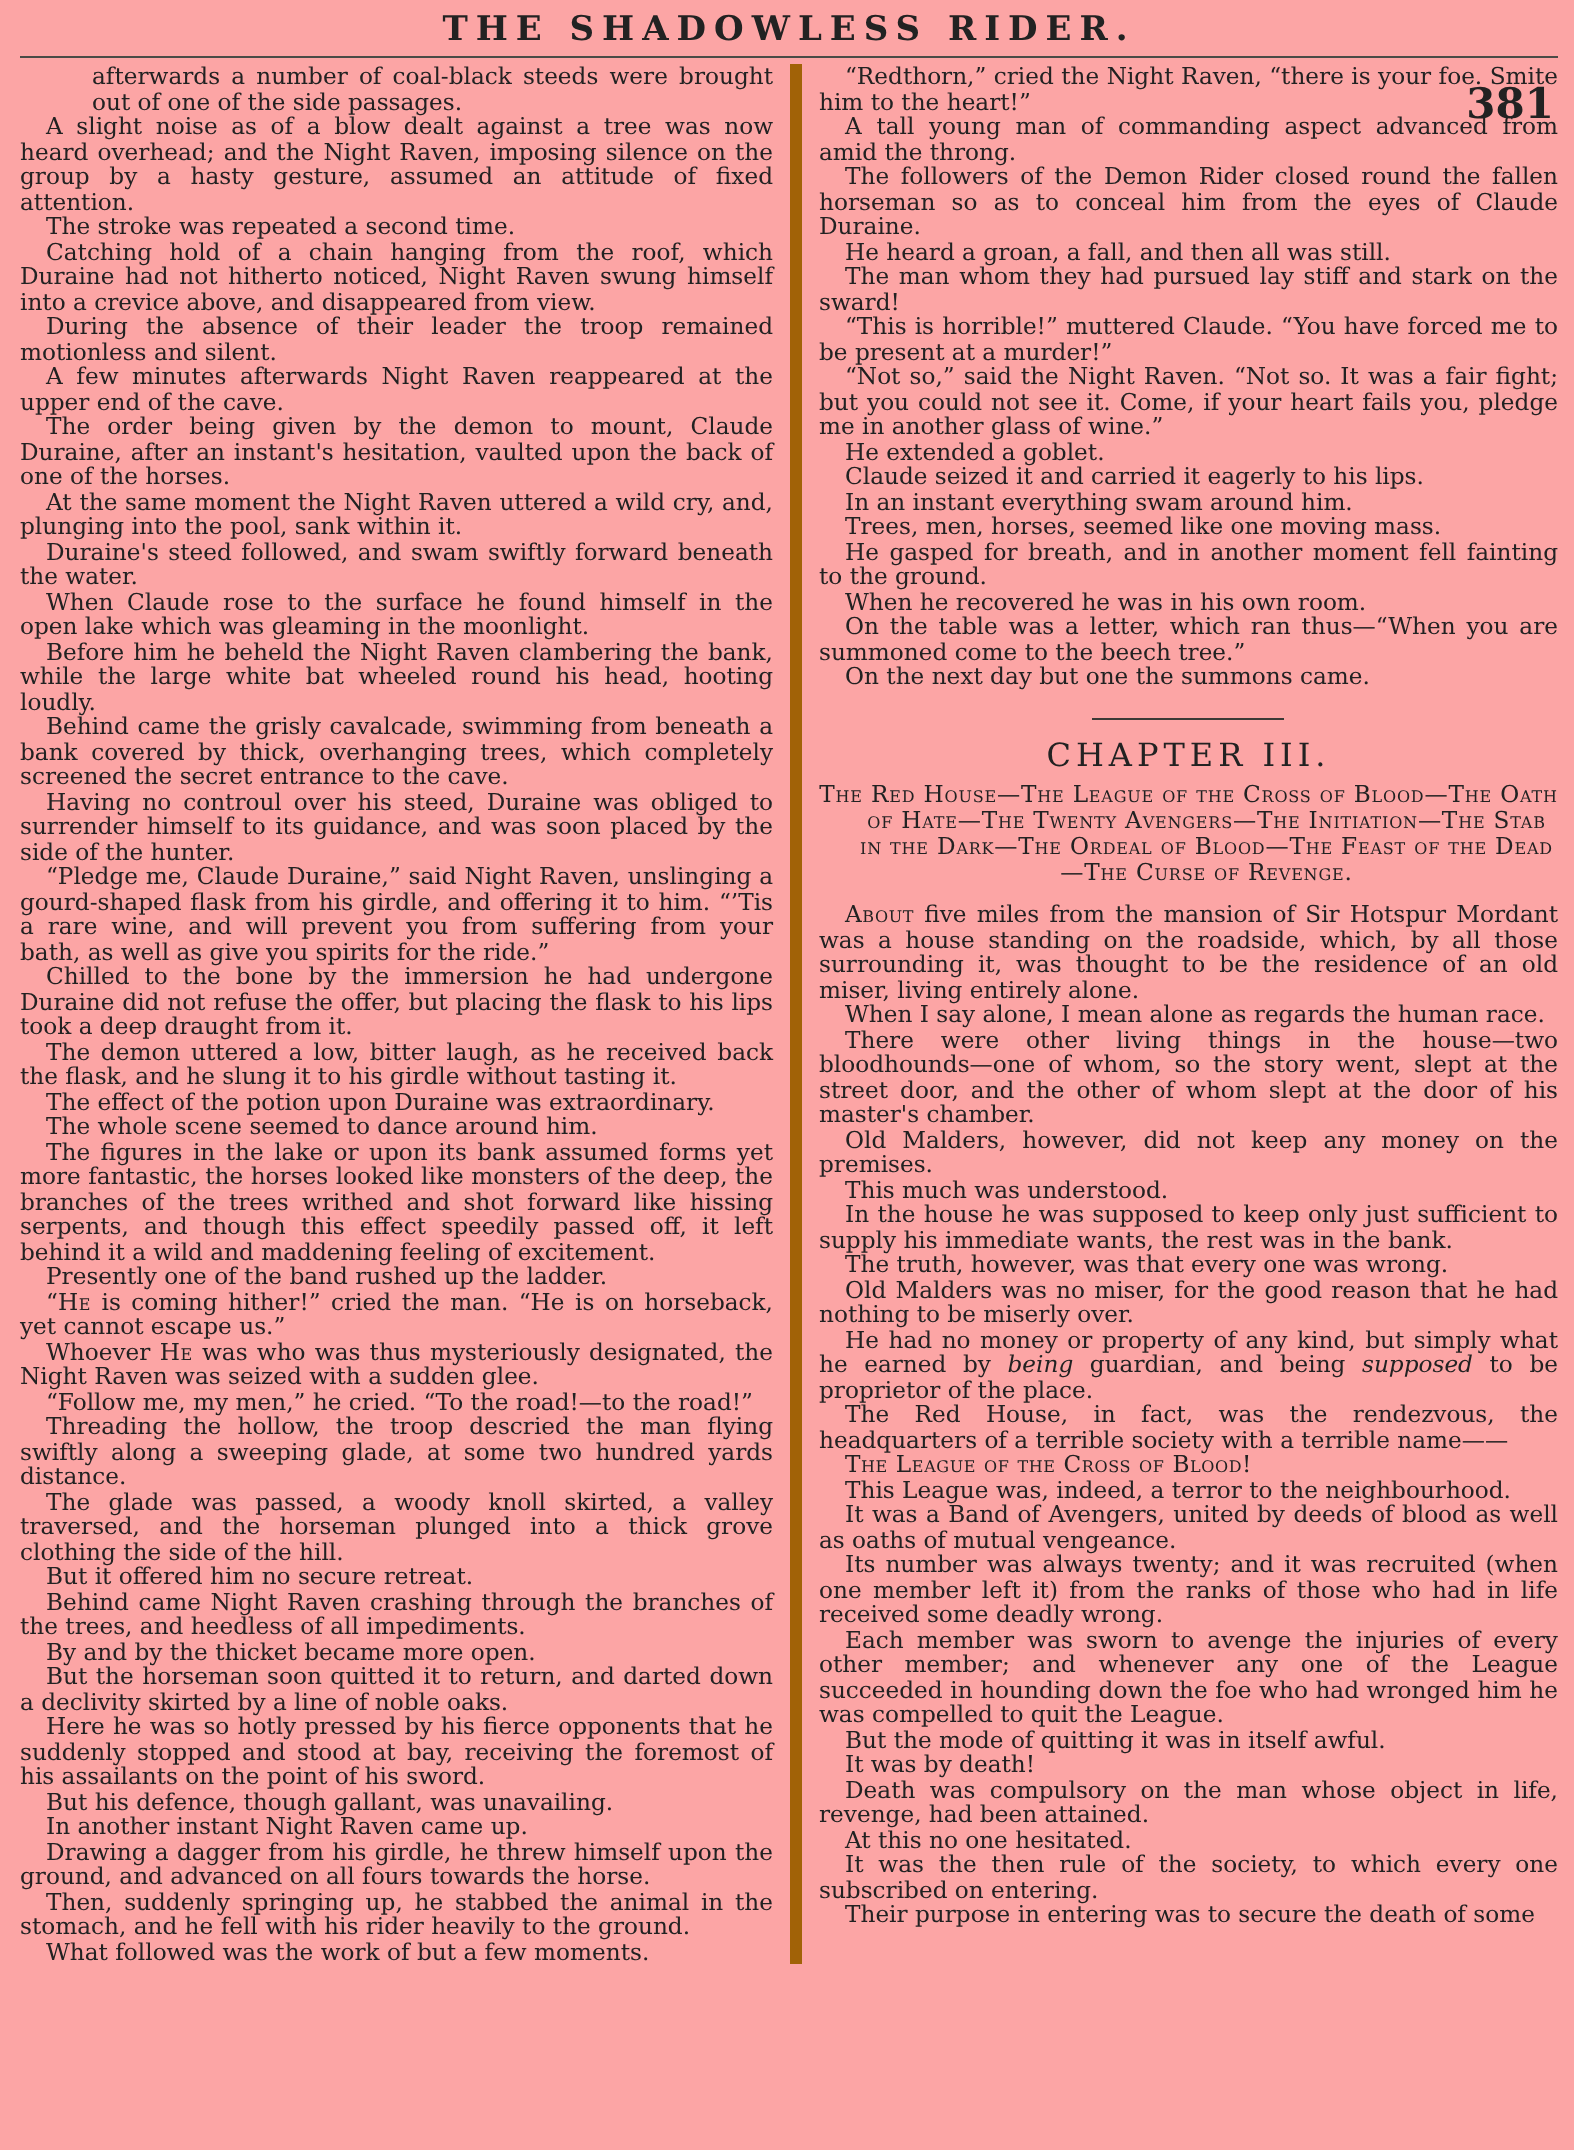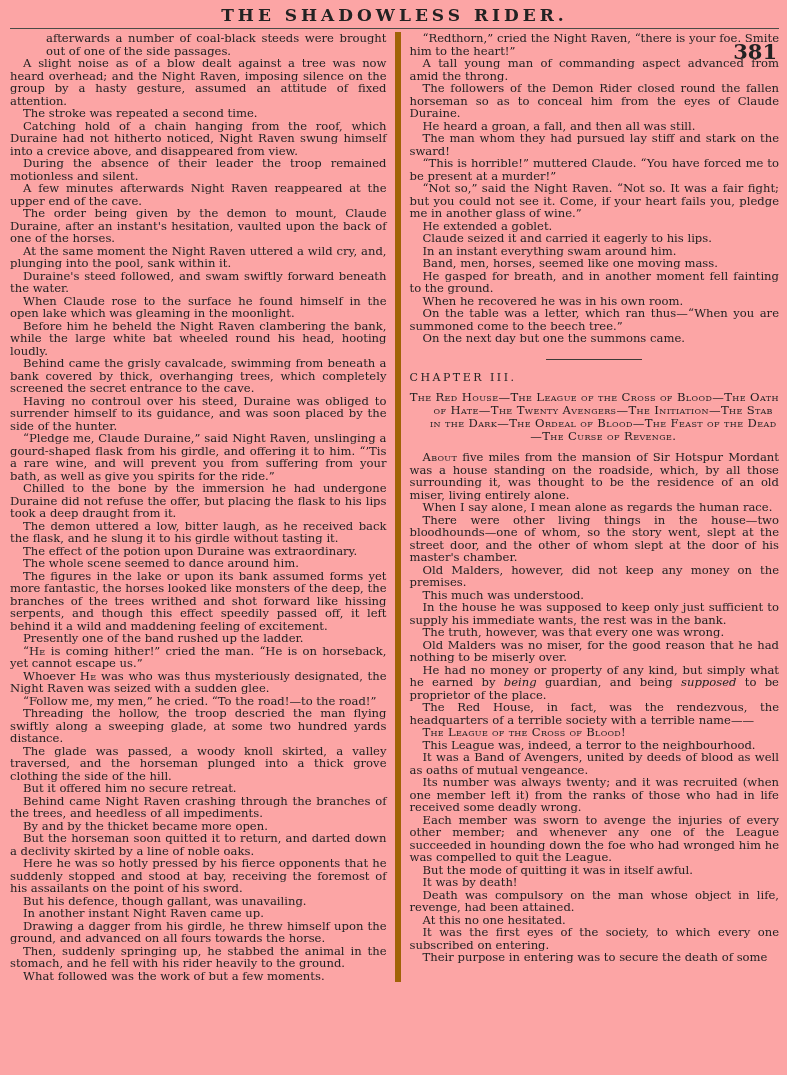--- a/index.html
+++ b/index.html
@@ -51,22 +51,22 @@
   .para.noindent { text-indent: 0; margin-left: 36px; }
   .sc { font-variant: small-caps; letter-spacing: 0.3px; }
   i { font-style: italic; }
   .section-divider {
     width: 96px;
     border-top: 1px solid #3c3a36;
     margin: 14px auto 12px auto;
   }
   .chapter-heading {
     margin: 0 0 7px 0;
-    text-align: left;
-    font-size: 11px;
+    text-align: center;
+    font-size: 16px;
     font-weight: normal;
     letter-spacing: 2.5px;
   }
   .chapter-subtitle {
     margin: 0 0 8px 0;
     font-variant: small-caps;
     letter-spacing: 0.4px;
     padding-left: 18px;
     text-indent: -18px;
     text-align: center;
@@ -126,21 +126,21 @@
           <p class="para">“Redthorn,” cried the Night Raven, “there is your foe. Smite him to the heart!”</p>
           <p class="para">A tall young man of commanding aspect advanced from amid the throng.</p>
           <p class="para">The followers of the Demon Rider closed round the fallen horseman so as to conceal him from the eyes of Claude Duraine.</p>
           <p class="para">He heard a groan, a fall, and then all was still.</p>
           <p class="para">The man whom they had pursued lay stiff and stark on the sward!</p>
           <p class="para">“This is horrible!” muttered Claude. “You have forced me to be present at a murder!”</p>
           <p class="para">“Not so,” said the Night Raven. “Not so. It was a fair fight; but you could not see it. Come, if your heart fails you, pledge me in another glass of wine.”</p>
           <p class="para">He extended a goblet.</p>
           <p class="para">Claude seized it and carried it eagerly to his lips.</p>
           <p class="para">In an instant everything swam around him.</p>
-          <p class="para">Band, men, horses, seemed like one moving mass.</p>
+          <p class="para">Trees, men, horses, seemed like one moving mass.</p>
           <p class="para">He gasped for breath, and in another moment fell fainting to the ground.</p>
           <p class="para">When he recovered he was in his own room.</p>
           <p class="para">On the table was a letter, which ran thus—“When you are summoned come to the beech tree.”</p>
           <p class="para">On the next day but one the summons came.</p>
         </div>
 
       <div class="section-divider"></div>
 
       <h2 class="chapter-heading">CHAPTER III.</h2>
 
@@ -159,18 +159,18 @@
           <p class="para">The Red House, in fact, was the rendezvous, the headquarters of a terrible society with a terrible name——</p>
           <p class="para"><span class="sc">The League of the Cross of Blood!</span></p>
           <p class="para">This League was, indeed, a terror to the neighbourhood.</p>
           <p class="para">It was a Band of Avengers, united by deeds of blood as well as oaths of mutual vengeance.</p>
           <p class="para">Its number was always twenty; and it was recruited (when one member left it) from the ranks of those who had in life received some deadly wrong.</p>
           <p class="para">Each member was sworn to avenge the injuries of every other member; and whenever any one of the League succeeded in hounding down the foe who had wronged him he was compelled to quit the League.</p>
           <p class="para">But the mode of quitting it was in itself awful.</p>
           <p class="para">It was by death!</p>
           <p class="para">Death was compulsory on the man whose object in life, revenge, had been attained.</p>
           <p class="para">At this no one hesitated.</p>
-          <p class="para">It was the first eyes of the society, to which every one subscribed on entering.</p>
+          <p class="para">It was the then rule of the society, to which every one subscribed on entering.</p>
           <p class="para">Their purpose in entering was to secure the death of some</p>
         </div>
     </div>
   </div>
 </div>
 
 </body></html>

